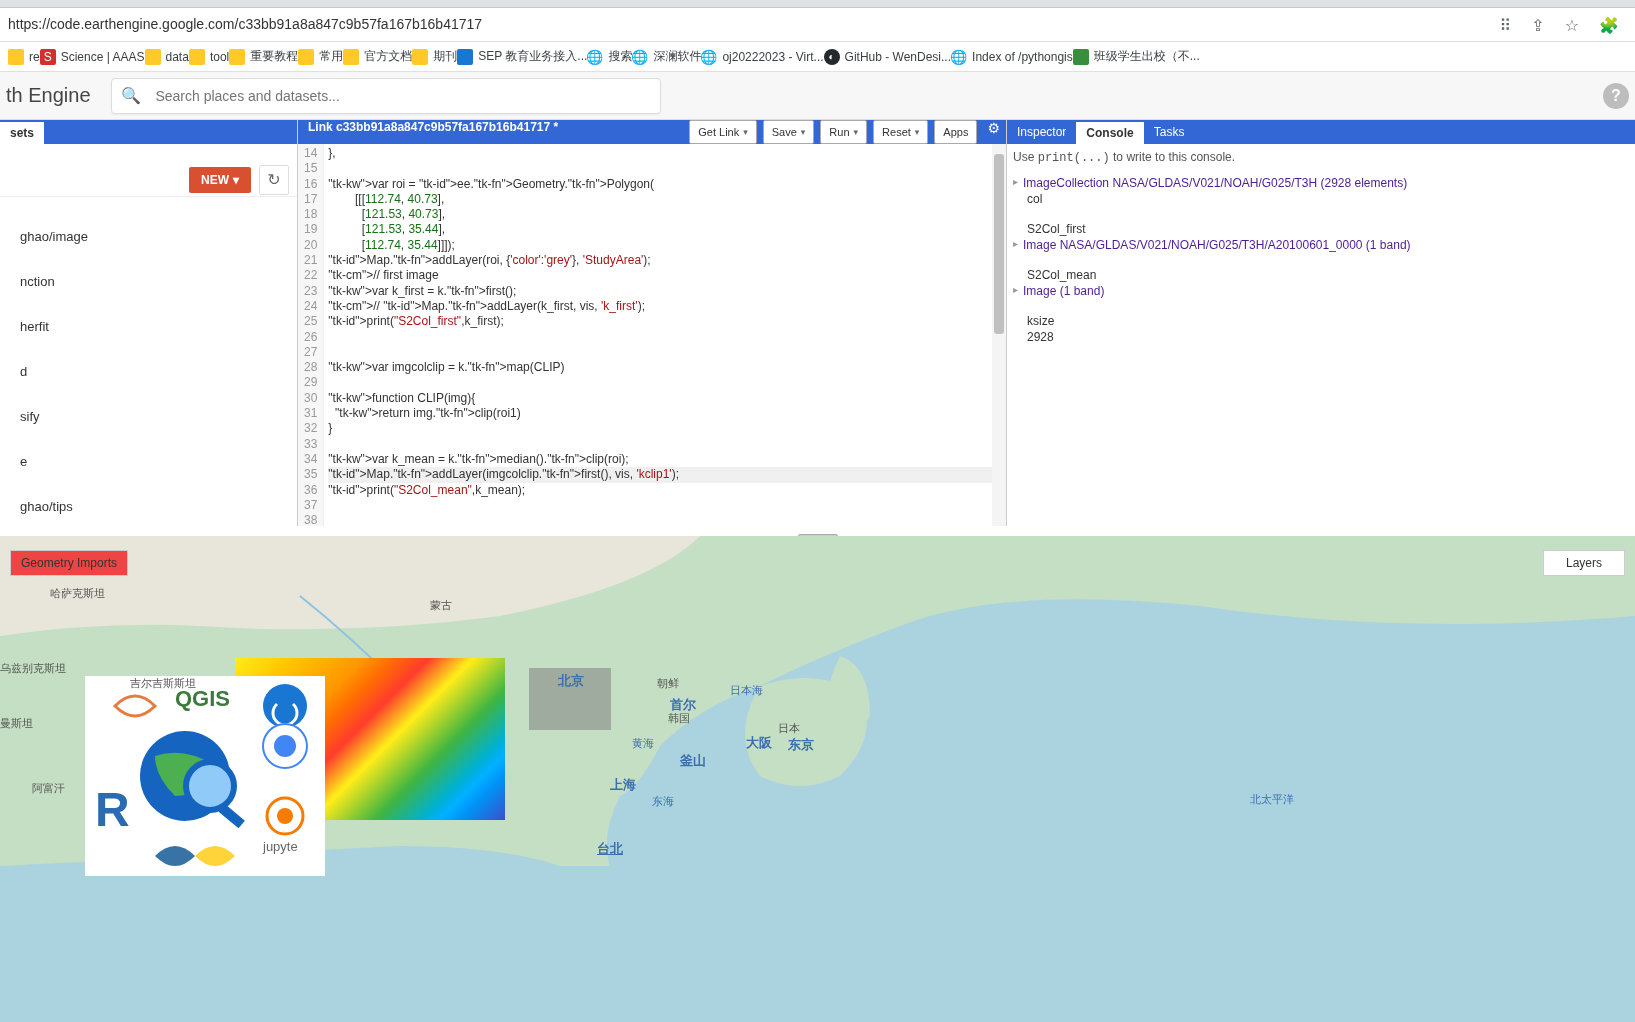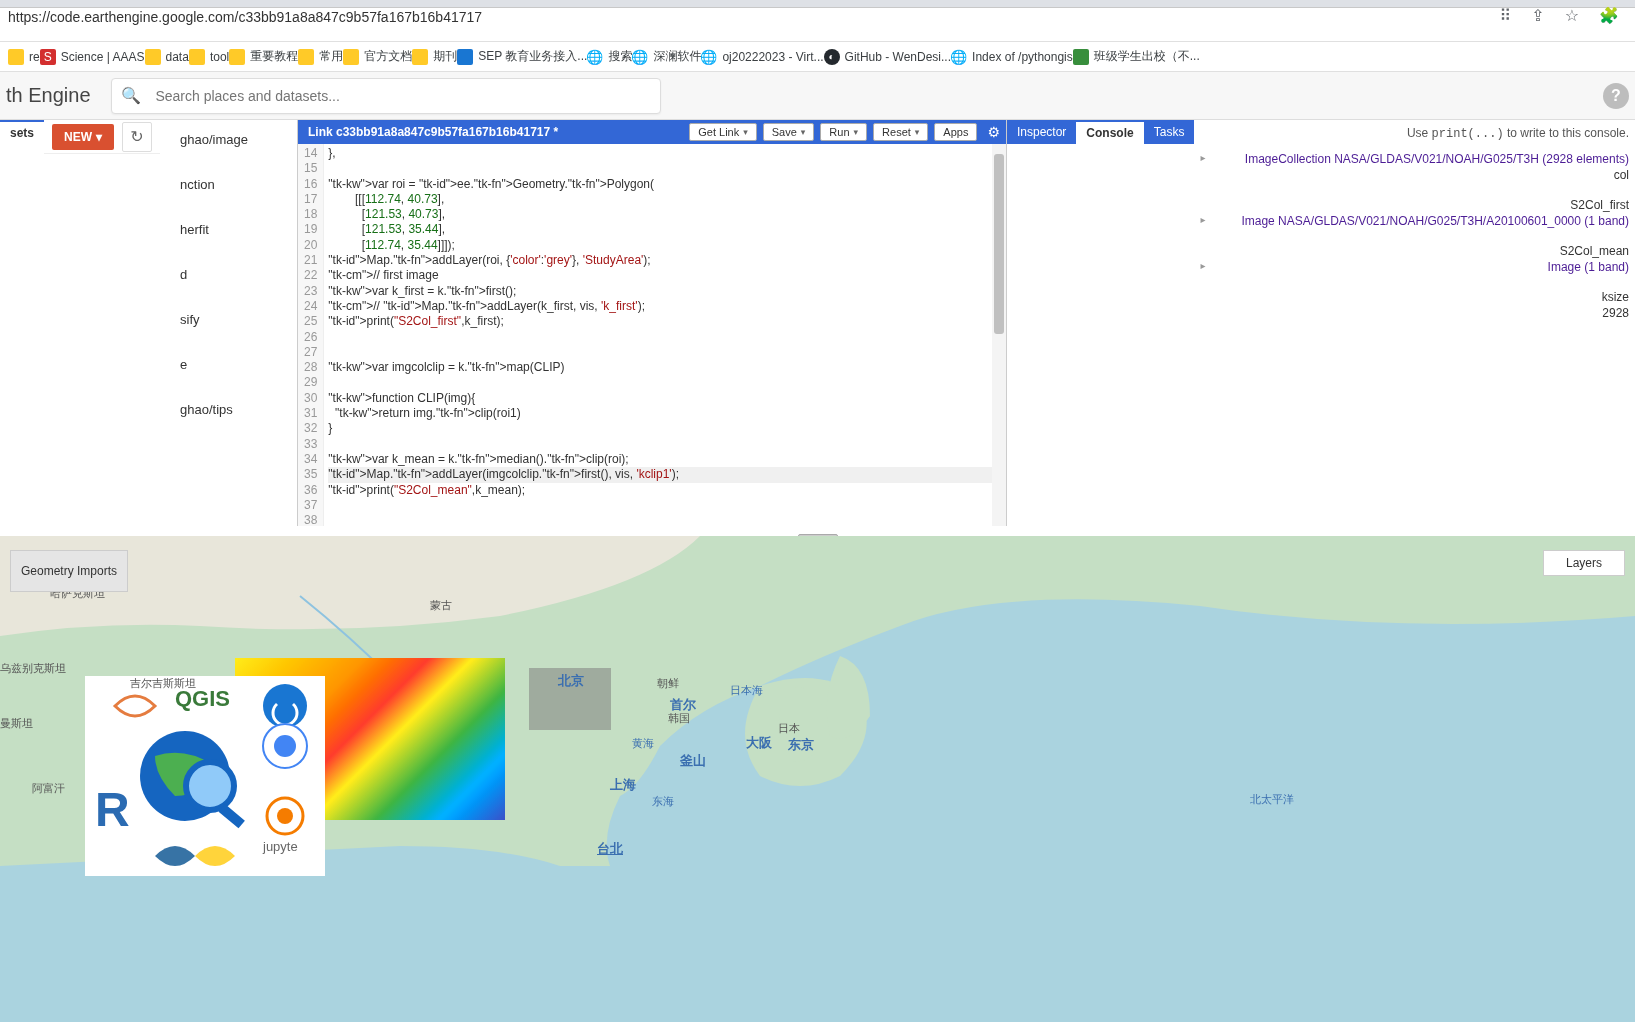--- a/index.html
+++ b/index.html
@@ -2,21 +2,21 @@
 <html><head>
 <meta charset="utf-8">
 <style>
 * { margin:0; padding:0; box-sizing:border-box; font-family:Arial,Helvetica,sans-serif; }
 body { width:1635px; height:1022px; background:#fff; overflow:hidden; position:relative; }
 
 
 .browser-tabs { height:8px; background:#dee1e6; border-bottom:1px solid #c8c8c8; }
 
 
-.url-bar { height:34px; background:#fff; display:flex; align-items:flex-end; padding:16px 6px; border-bottom:1px solid #e0e0e0;}
+.url-bar { height:34px; background:#fff; display:flex; align-items:flex-start; padding:8px 6px; border-bottom:1px solid #e0e0e0;}
 .url-text { font-size:14px; color:#333; padding-left:2px; flex:1; }
 .url-icons { display:flex; gap:20px; padding-right:10px; color:#5f6368; font-size:16px; }
 
 
 .bm-bar { height:30px; background:#fff; display:flex; align-items:center; padding:0 8px; font-size:12px; color:#3c4043; border-bottom:1px solid #e0e0e0;}
 .bm-item { display:flex; align-items:center; gap:5px; cursor:pointer; white-space:nowrap;}
 .bm-icon { width:16px; height:16px; display:flex; align-items:center; justify-content:center; font-size:12px;}
 .bm-icon.folder { background:#ffca28; border-radius:2px; }
 .bm-icon.red { background:#d32f2f; color:#fff; border-radius:2px; }
 .bm-icon.blue { background:#1976d2; border-radius:2px; }
@@ -27,39 +27,39 @@
 
 .ee-header { height:48px; background:#f7f7f7; display:flex; align-items:center; padding:0 6px; gap:20px; border-bottom:1px solid #ddd;}
 .ee-logo { font-size:20px; color:#444; font-weight:400; padding-left:0;}
 .ee-search { background:#fff; border:1px solid #ddd; border-radius:4px; height:36px; width:550px; display:flex; align-items:center; padding:0 10px; gap:14px; box-shadow:0 1px 2px rgba(0,0,0,0.05);}
 .ee-search-icon { color:#5f6368; font-size:16px; }
 .ee-search-input { border:none; outline:none; font-size:14px; color:#999; flex:1;}
 .ee-help { margin-left:auto; width:26px; height:26px; border-radius:50%; background:#bdbdbd; color:#fff; display:flex; align-items:center; justify-content:center; font-size:16px; font-weight:bold;}
 
 
 .main-row { display:flex; height:406px; }
-.left-col { width:297px; display:flex; flex-direction:row; }
+.left-col { width:297px; display:flex; flex-direction:column;gap:20px; }
 .mid-col  { width:709px; display:flex; flex-direction:column; border-left:1px solid #ccc;}
-.right-col{ flex:1; display:flex; flex-direction:row; border-left:1px solid #ccc;text-align:right;}
+.right-col{ flex:1; display:flex; flex-direction:column; border-left:1px solid #ccc;}
 
 
 .tab-bar { height:24px; background:#3367d6; display:flex; align-items:center; font-size:12px; color:#fff;}
 .tab-bar .tab { padding:0 10px; height:100%; display:flex; align-items:center; cursor:pointer;}
 .tab-bar .tab.active { background:#fff; color:#333; font-weight:bold; border-top:2px solid #3367d6;}
 .tab-bar .spacer { flex:1; }
 
 
 .left-tools { height:34px; display:flex; align-items:center; justify-content:flex-end; padding:0 8px; gap:8px; background:#fff; border-bottom:1px solid #eee;}
 .btn-new { background:#d95030; color:#fff; font-size:12px; font-weight:bold; padding:6px 12px; border-radius:2px; display:flex; align-items:flex-start; gap:4px; cursor:pointer;}
 .btn-refresh { width:30px; height:30px; border:1px solid #ddd; border-radius:2px; display:flex; align-items:center; justify-content:center; color:#666; cursor:pointer;}
 .asset-tree { flex:1; font-size:13px; color:#333; padding:6px 0;}
 .asset-tree .row { padding:6px 0 6px 20px; cursor:pointer;}
 
 
-.script-header { height:24px; background:#3367d6; display:flex; align-items:center; color:#fff; font-size:12px; padding:0 6px 0 10px; gap:6px;}
+.script-header { height:24px; background:#3367d6; display:flex; color:#fff; font-size:12px; padding:0 6px 0 10px; gap:6px;}
 .script-title { font-weight:bold; flex:1; color:#fff;}
 .sbtn { background:#fff; color:#333; border:1px solid #aaa; font-size:11px; padding:2px 8px; border-radius:2px; cursor:pointer; display:flex; align-items:center; gap:4px;}
 .sbtn .caret { font-size:9px; color:#666;}
 .gear { color:#fff; font-size:14px; margin-left:4px; cursor:pointer;}
 
 
 .editor { flex:1; display:flex; background:#fff; font-family:'Consolas','Courier New',monospace; font-size:12px; overflow:hidden; position:relative;}
 .gutter { background:#f7f7f7; color:#999; text-align:right; padding:2px 6px; user-select:none; border-right:1px solid #eee;}
 .gutter .ln { height:15.3px; line-height:15.3px; }
 .code-area { flex:1; padding:2px 4px; white-space:pre; line-height:15.3px; color:#333;}
@@ -73,21 +73,21 @@
 .console-body .hint { font-family:Arial; font-size:12px; color:#555; padding:2px 0 10px;}
 .console-body .hint code { font-family:'Courier New',monospace;}
 .c-entry { padding:1px 0 1px 4px;}
 .c-entry.link { color:#4c1d95; position:relative;margin-left:6px;}
 .c-entry.link::before { content:"▸"; position:absolute; left:-6px; color:#999; font-size:10px;}
 .c-entry.ind { padding-left:14px;}
 
 
 .map-wrap { position:absolute; top:536px; left:0; right:0; bottom:0; background:#aad3df;}
 .map-svg { position:absolute; inset:0;}
-.geom-btn { position:absolute; top:14px; left:10px; background:#e5e5e5; border:1px solid #ccc; padding:13px 10px; font-size:12px; color:#333; cursor:pointer;}
+.geom-btn { position:absolute; top:14px; left:10px; background:#ef4444; border:1px solid #ccc; padding:5px 10px; font-size:12px; color:#333; cursor:pointer;}
 .layers-btn { position:absolute; top:14px; right:10px; background:#fff; border:1px solid #ccc; padding:5px 22px; font-size:12px; color:#333; cursor:pointer;}
 .map-label { position:absolute; font-size:11px; color:#3b6fb0; white-space:nowrap;}
 .map-label.city { color:#555; font-size:11px;}
 .map-label.big { font-size:13px; font-weight:bold;}
 
 .raster-overlay { position:absolute; top:122px; left:235px; width:270px; height:162px; background:linear-gradient(135deg,#ffeb3b 0%,#ff9800 30%,#f44336 45%,#ffeb3b 55%,#4caf50 70%,#03a9f4 85%,#3f51b5 100%); filter:saturate(1.2);}
 .grey-box { position:absolute; top:132px; left:529px; width:82px; height:62px; background:rgba(128,128,128,0.55);}
 .logo-cluster { position:absolute; top:140px; left:85px; width:240px; height:200px; background:#fff; }
 
 

